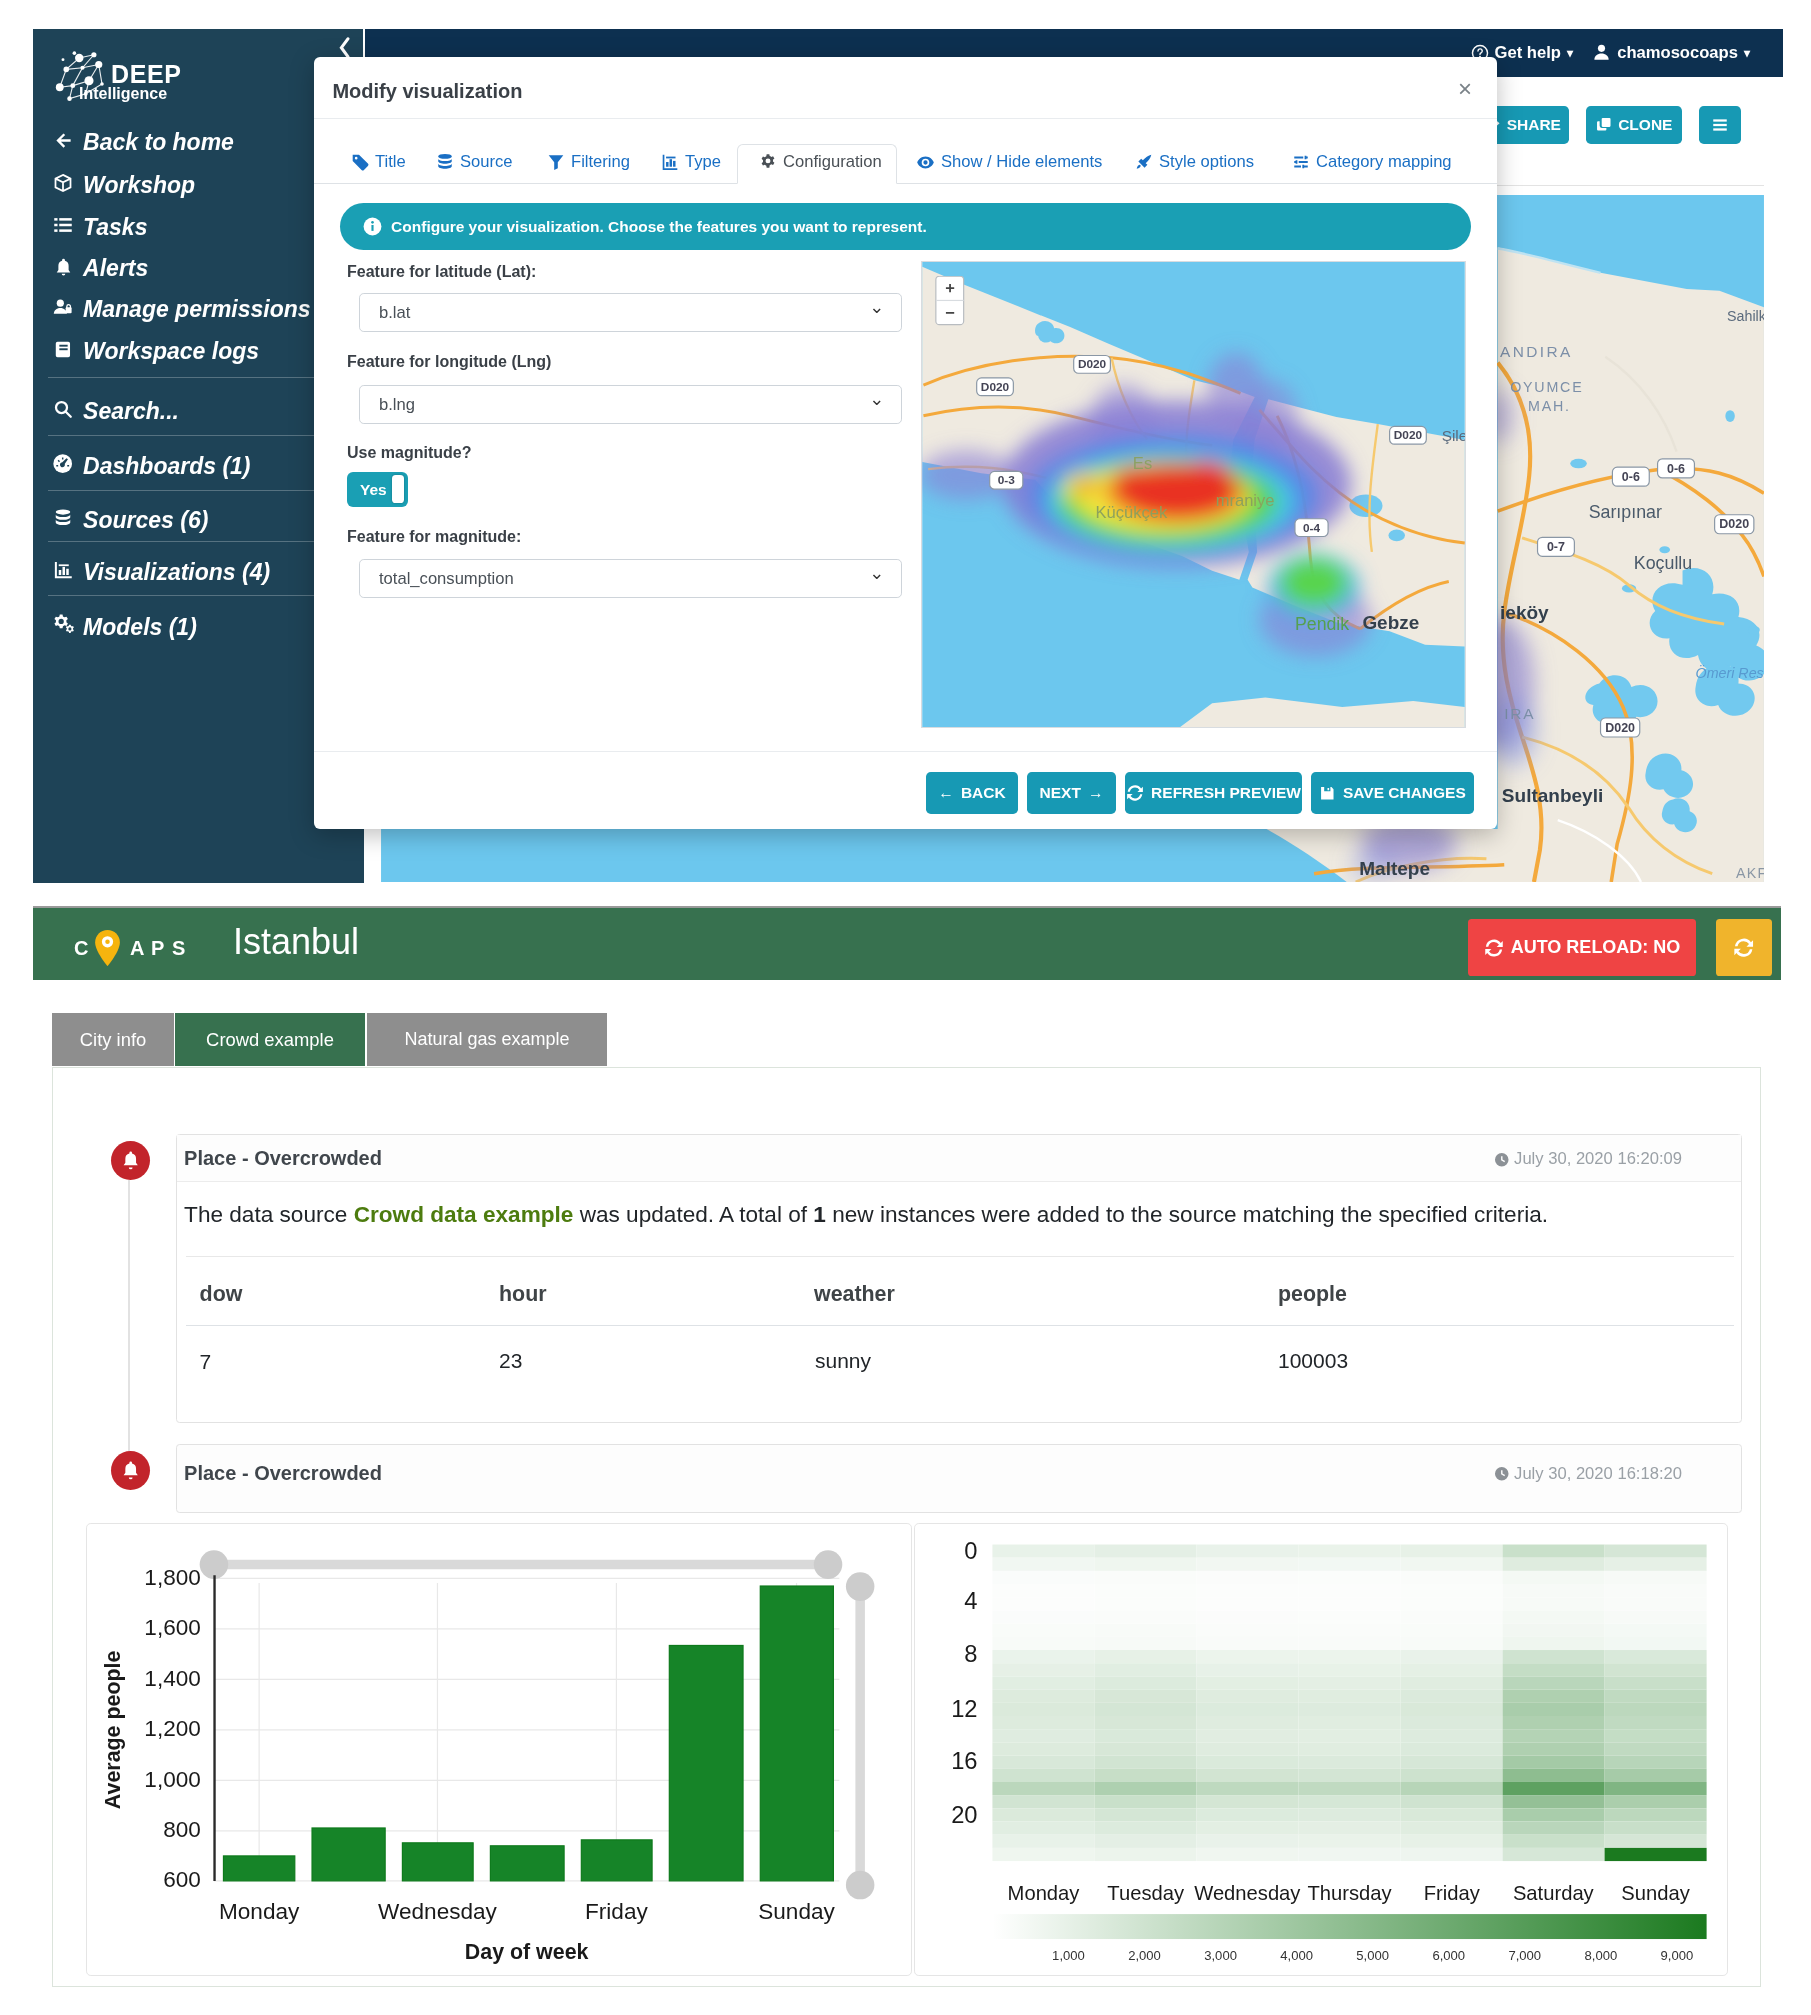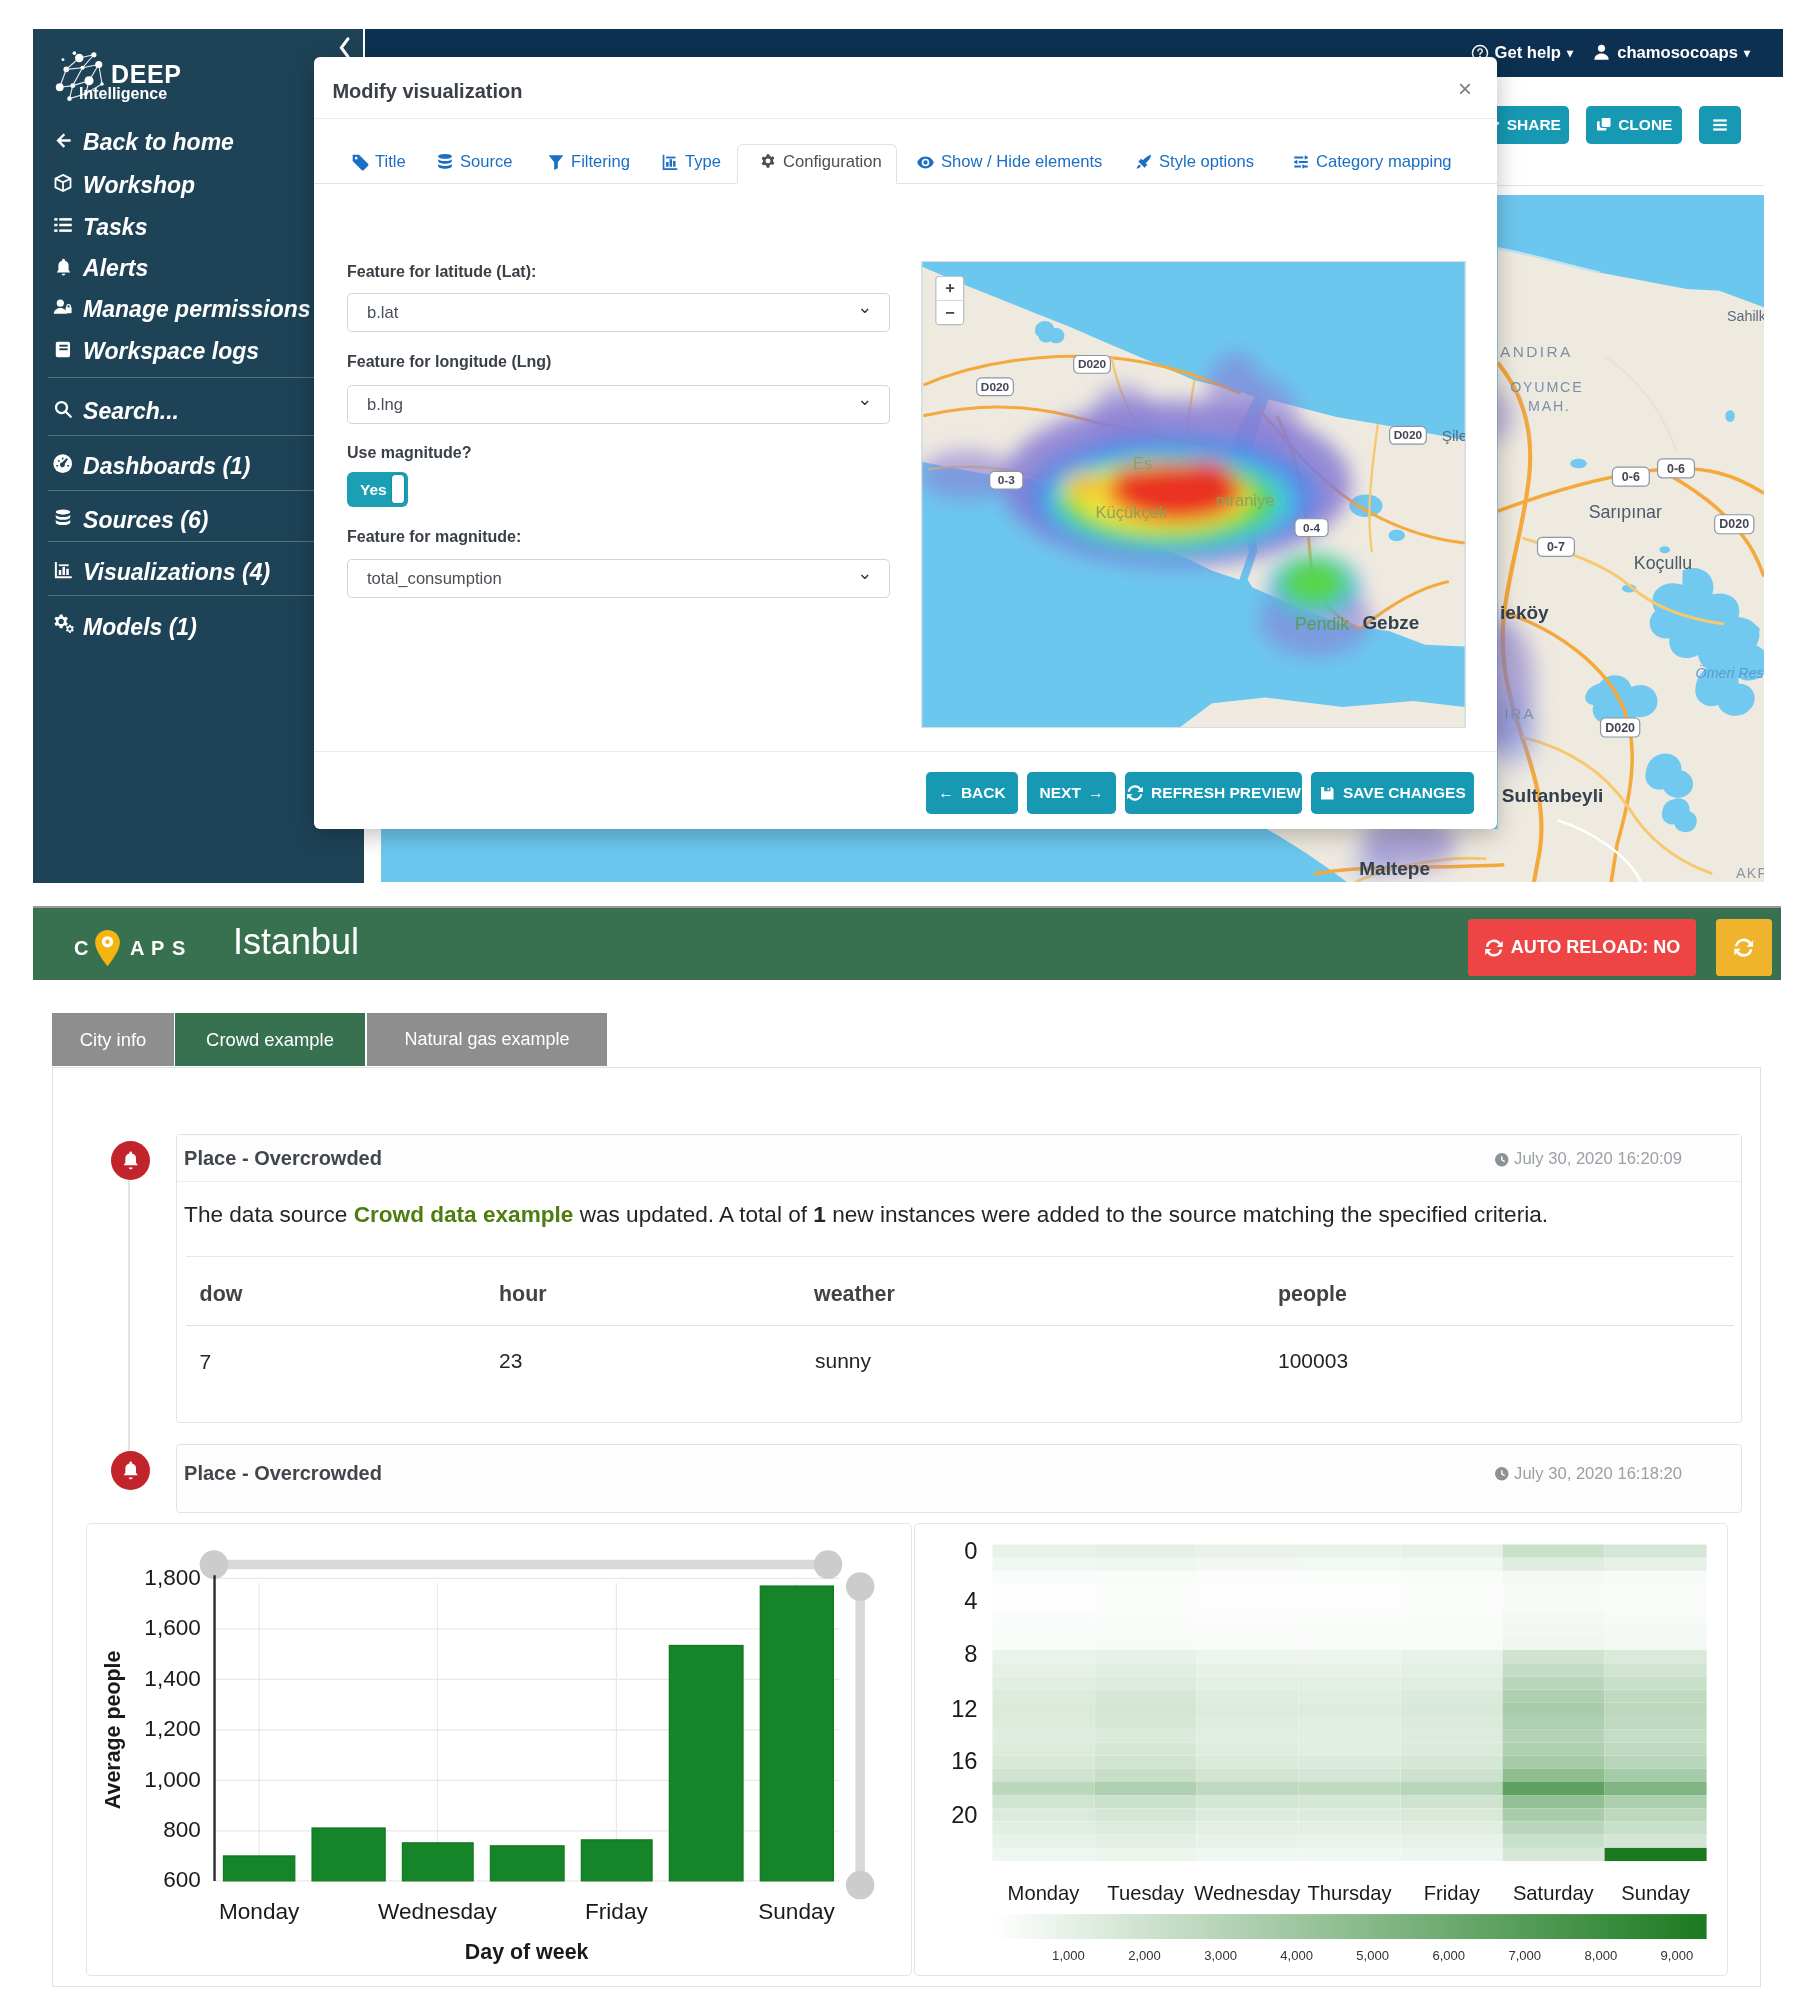--- a/index.html
+++ b/index.html
@@ -19,21 +19,21 @@
 .tb-right { position:absolute; top:0; height:48px; display:flex; align-items:center; color:#fff; font-size:16.6px; font-weight:700; }
 
 
 .teal-btn { position:absolute; background:#1799b4; color:#fff; border-radius:4.8px; font-weight:700; display:flex; align-items:center; justify-content:center; white-space:nowrap; }
 
 
 #modal { left:314px; top:57px; width:1183px; height:772px; background:#fff; border-radius:6px; box-shadow:0 6px 24px rgba(0,0,0,.25); }
 .tabtxt { display:flex; align-items:center; font-size:16.6px; color:#1a6fc4; font-weight:400; }
 .tabtxt svg { margin-right:6px; }
 .flabel { font-size:16px; font-weight:700; color:#3a4047; }
-.fselect { width:543px; height:39px; border:1.2px solid #ced4da; border-radius:4.8px; background:#fff; font-size:16.6px; color:#495057; display:flex; align-items:center; justify-content:space-between; padding:0 16.6px 0 19px; }
+.fselect { width:543px; height:39px; border:1.2px solid #ced4da; border-radius:4.8px; background:#fff; font-size:16.6px; color:#495057; display:flex; align-items:center; justify-content:space-between; padding:0 16.6px 0 19px;margin-left:12px; }
 .fselect .chev { color:#333; font-size:18px; margin-top:-10.7px; }
 
 
 #b-header { left:33px; top:906px; width:1748px; height:74px; background:#37714f; border-top:2.4px solid #9a9a9a; }
 .tstamp { display:flex; align-items:center; font-size:16.6px; color:#9aa0a6; }
 .thead { font-size:21.4px; font-weight:700; color:#3f4447; }
 .tcell { font-size:21px; color:#212529; }
 .bell { position:absolute; width:39px; height:39px; border-radius:50%; background:#c2242b; display:flex; align-items:center; justify-content:center; }
 </style>
 </head>
@@ -296,20 +296,28 @@
         </svg>
         <span>Style options</span>
       </div>
     <div class="abs tabtxt" style="left:978px;top:95px">
         <svg width="18" height="18" viewBox="0 0 16 16" fill="#1a6fc4">
           <path d="M2 4h8M12 4h2M12 2.5v3M2 8h2M6 8h8M4 6.5v3M2 12h6M10 12h4M10 10.5v3" stroke="#1a6fc4" stroke-width="1.6" fill="none"></path>
         </svg>
         <span>Category mapping</span>
       </div>
 
+    <div class="abs" style="left:25.6px;top:146px;width:1131px;height:47px;background:#1a9fb4;border-radius:24px;color:#fff;display:flex;align-items:center;padding-left:23px;font-size:15.5px;font-weight:700">
+      <svg width="19" height="19" viewBox="0 0 16 16" style="margin-right:9.5px">
+          <circle cx="8" cy="8" r="7.5" fill="#fff"></circle>
+          <rect x="7.1" y="6.7" width="1.8" height="5" fill="#1a9fb4"></rect>
+          <circle cx="8" cy="4.5" r="1.1" fill="#1a9fb4"></circle>
+        </svg>
+      Configure your visualization. Choose the features you want to represent.
+    </div>
 
     <div class="abs flabel" style="left:33px;top:206px">Feature for latitude (Lat):</div>
     <div class="abs fselect" style="left:33px;top:236px">
         <span>b.lat</span>
         <span class="chev">⌄</span>
       </div>
     <div class="abs flabel" style="left:33px;top:296px">Feature for longitude (Lng)</div>
     <div class="abs fselect" style="left:33px;top:328px">
         <span>b.lng</span>
         <span class="chev">⌄</span>

